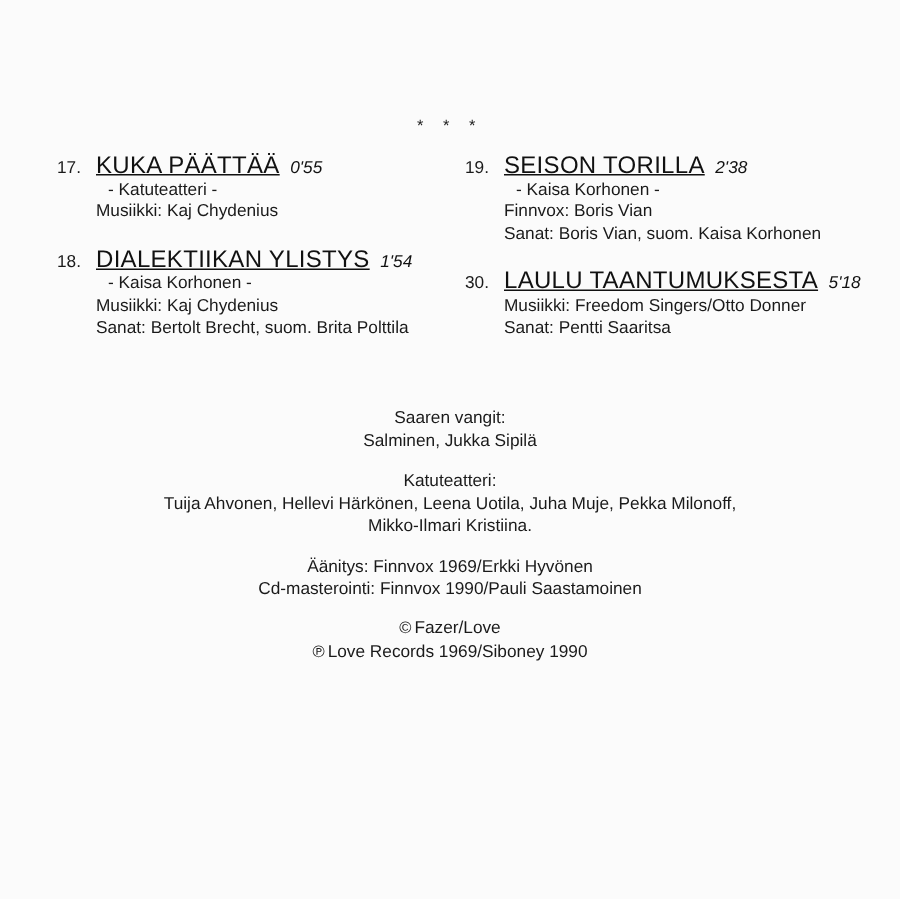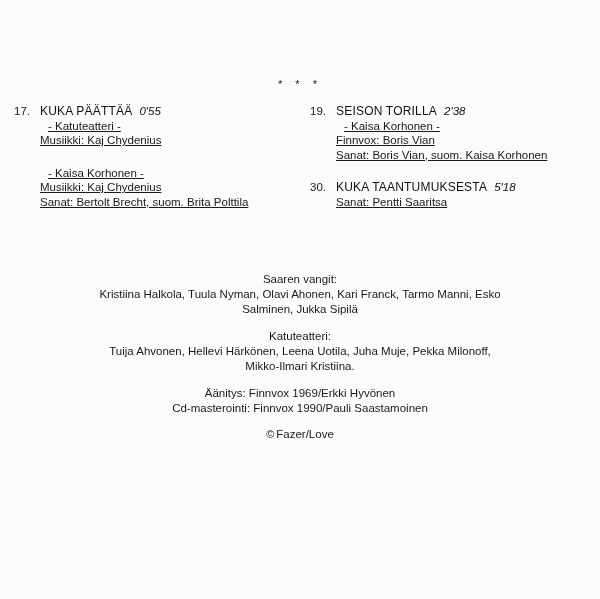--- a/index.html
+++ b/index.html
@@ -34,55 +34,55 @@
     position: absolute;
     top: 104px;
     left: 0;
     width: 600px;
     display: flex;
   }
   .col {
     width: 300px;
     box-sizing: border-box;
   }
-  .col-left { padding-left: 14px; }
+  .col-left { padding-left: 38px; }
   .col-right { padding-left: 10px; }
 
   .track {
     margin-bottom: 18px;
     font-size: 11.5px;
     line-height: 14.6px;
   }
   .track-head {
     display: flex;
     align-items: baseline;
   }
   .track-num {
     width: 26px;
     flex: 0 0 26px;
     font-size: 11.5px;
     color: #1a1a1a;
   }
   .track-title {
-    font-size: 12px;
+    font-size: 16px;
     letter-spacing: 0.2px;
     color: #111;
+    text-decoration: underline;
   }
   .track-time {
     font-style: italic;
     font-size: 11.5px;
     margin-left: 7px;
     color: #111;
   }
   .track-lines {
     padding-left: 26px;
   }
   .track-line {
     white-space: nowrap;
-    text-decoration: underline;
   }
   .track-line.indent {
     padding-left: 8px;
   }
 
   .credits {
     position: absolute;
     top: 272px;
     left: 0;
     width: 600px;
@@ -127,20 +127,25 @@
           <span class="track-title">KUKA PÄÄTTÄÄ</span>
           <span class="track-time">0'55</span>
         </div>
         <div class="track-lines">
           <div class="track-line indent">- Katuteatteri -</div>
           <div class="track-line">Musiikki: Kaj Chydenius</div>
         </div>
       </div>
 
       <div class="track">
+        <div class="track-head">
+          <span class="track-num">18.</span>
+          <span class="track-title">DIALEKTIIKAN YLISTYS</span>
+          <span class="track-time">1'54</span>
+        </div>
         <div class="track-lines">
           <div class="track-line indent">- Kaisa Korhonen -</div>
           <div class="track-line">Musiikki: Kaj Chydenius</div>
           <div class="track-line">Sanat: Bertolt Brecht, suom. Brita Polttila</div>
         </div>
       </div>
 
     </div>
 
     <div class="col col-right">
@@ -154,52 +159,55 @@
         <div class="track-lines">
           <div class="track-line indent">- Kaisa Korhonen -</div>
           <div class="track-line">Finnvox: Boris Vian</div>
           <div class="track-line">Sanat: Boris Vian, suom. Kaisa Korhonen</div>
         </div>
       </div>
 
       <div class="track">
         <div class="track-head">
           <span class="track-num">30.</span>
-          <span class="track-title">KUKA TAANTUMUKSESTA</span>
+          <span class="track-title">LAULU TAANTUMUKSESTA</span>
           <span class="track-time">5'18</span>
         </div>
         <div class="track-lines">
+          <div class="track-line">Musiikki: Freedom Singers/Otto Donner</div>
           <div class="track-line">Sanat: Pentti Saaritsa</div>
         </div>
       </div>
 
     </div>
 
   </div>
 
   <div class="credits">
 
     <div class="credits-block">
       <span class="credits-line">Saaren vangit:</span>
-      <span class="credits-line">Kristiina Halkola, Tuula Nyman, Olavi Ahonen, Kari Franck, Tarmo Manni, Esko</span>
       <span class="credits-line">Salminen, Jukka Sipilä</span>
     </div>
 
     <div class="credits-block">
       <span class="credits-line">Katuteatteri:</span>
       <span class="credits-line">Tuija Ahvonen, Hellevi Härkönen, Leena Uotila, Juha Muje, Pekka Milonoff,</span>
       <span class="credits-line">Mikko-Ilmari Kristiina.</span>
     </div>
 
     <div class="credits-block tight">
       <span class="credits-line">Äänitys: Finnvox 1969/Erkki Hyvönen</span>
       <span class="credits-line">Cd-masterointi: Finnvox 1990/Pauli Saastamoinen</span>
     </div>
 
     <div class="copy-block">
       <div>
         <span class="sym">©</span><span>Fazer/Love</span>
       </div>
+      <div>
+        <span class="sym">℗</span><span>Love Records 1969/Siboney 1990</span>
+      </div>
     </div>
 
   </div>
 
 </div>
 
 </body></html>

